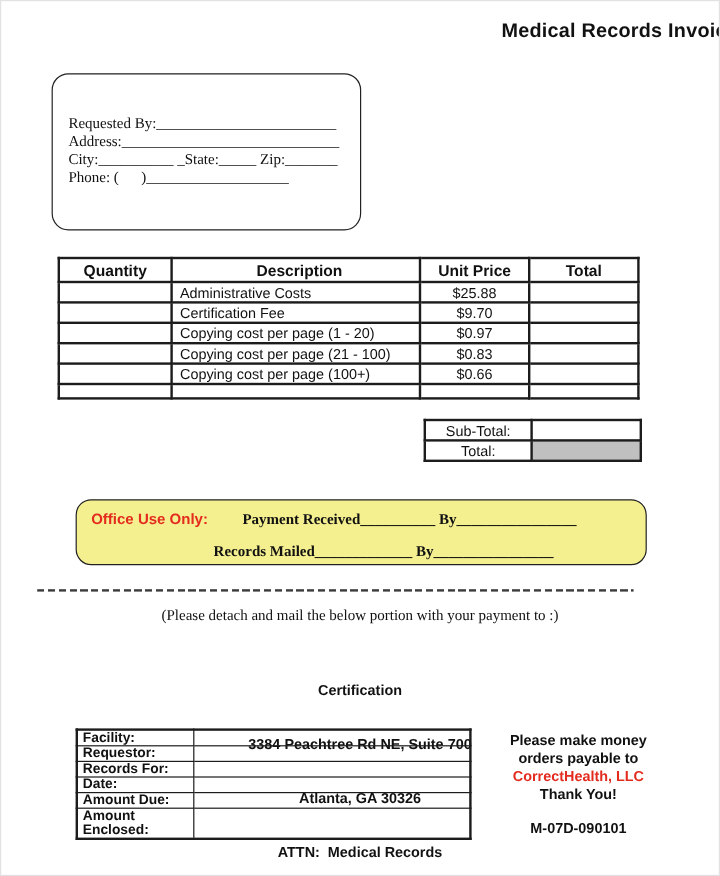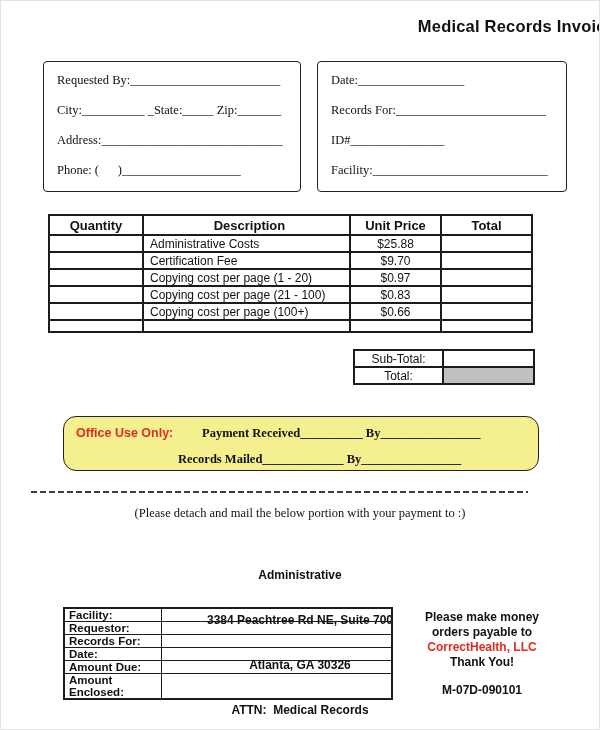--- a/index.html
+++ b/index.html
@@ -15,22 +15,22 @@
     position:relative;width:600px;height:730px;background:#fff;
     border:1px solid #e2e2e2;overflow:hidden;
     font-family:"Liberation Sans",sans-serif;color:var(--ink);
   }
   .title{
     position:absolute;top:16px;left:16px;width:100%;text-align:right;
     font:bold 16.5px "Liberation Sans",sans-serif;letter-spacing:.2px;
   }
   
   .rbox{
-    position:absolute;top:60px;height:131px;border:1.6px solid #222;border-radius:4px;
-    display:flex;flex-direction:column;justify-content:space-between;
+    position:absolute;top:60px;height:131px;border:1.6px solid #222;border-radius:14px;
+    display:flex;flex-direction:column;justify-content:center;
     padding:11px 13px 13px 13px;overflow:hidden;
     font:12.5px "Liberation Serif",serif;white-space:pre;
   }
   .rbox.left{left:42px;width:258px;}
   .rbox.right{left:316px;width:250px;}
   
   .invoice-table{
     position:absolute;left:47px;top:213px;border-collapse:collapse;
     font:12px "Liberation Sans",sans-serif;
     padding-left:36px;
@@ -101,31 +101,25 @@
 </style>
 </head>
 <body>
 
 <div class="page">
 
   <div class="title">Medical Records Invoice</div>
 
   <div class="rbox left">
     <div>Requested By:________________________</div>
+    <div>Address:_____________________________</div>
     <div>City:__________ _State:_____ Zip:_______</div>
-    <div>Address:_____________________________</div>
     <div>Phone: (      )___________________</div>
   </div>
 
-  <div class="rbox right">
-    <div>Date:_________________</div>
-    <div>Records For:________________________</div>
-    <div>ID#_______________</div>
-    <div>Facility:____________________________</div>
-  </div>
 
   <table class="invoice-table">
     <tbody>
         <tr>
       <th class="col-qty">Quantity</th>
       <th class="col-desc">Description</th>
       <th class="col-price">Unit Price</th>
       <th class="col-total">Total</th>
     </tr>
     <tr>
@@ -184,21 +178,21 @@
     <div class="office-label">Office Use Only:</div>
     <div class="office-line l1">Payment Received__________ By________________</div>
     <div class="office-line l2">Records Mailed_____________ By________________</div>
   </div>
 
   <div class="dashed-divider"></div>
 
   <div class="detach-note">(Please detach and mail the below portion with your payment to :)</div>
 
   <div class="address-block">
-    <div>Administrative</div>
+    <div>Certification</div>
     <div>3384 Peachtree Rd NE, Suite 700</div>
     <div>Atlanta, GA 30326</div>
     <div>ATTN:  Medical Records</div>
   </div>
 
   <table class="remit-table">
     <tbody>
         <tr>
       <td class="remit-label">Facility:</td>
       <td class="remit-value"></td>

